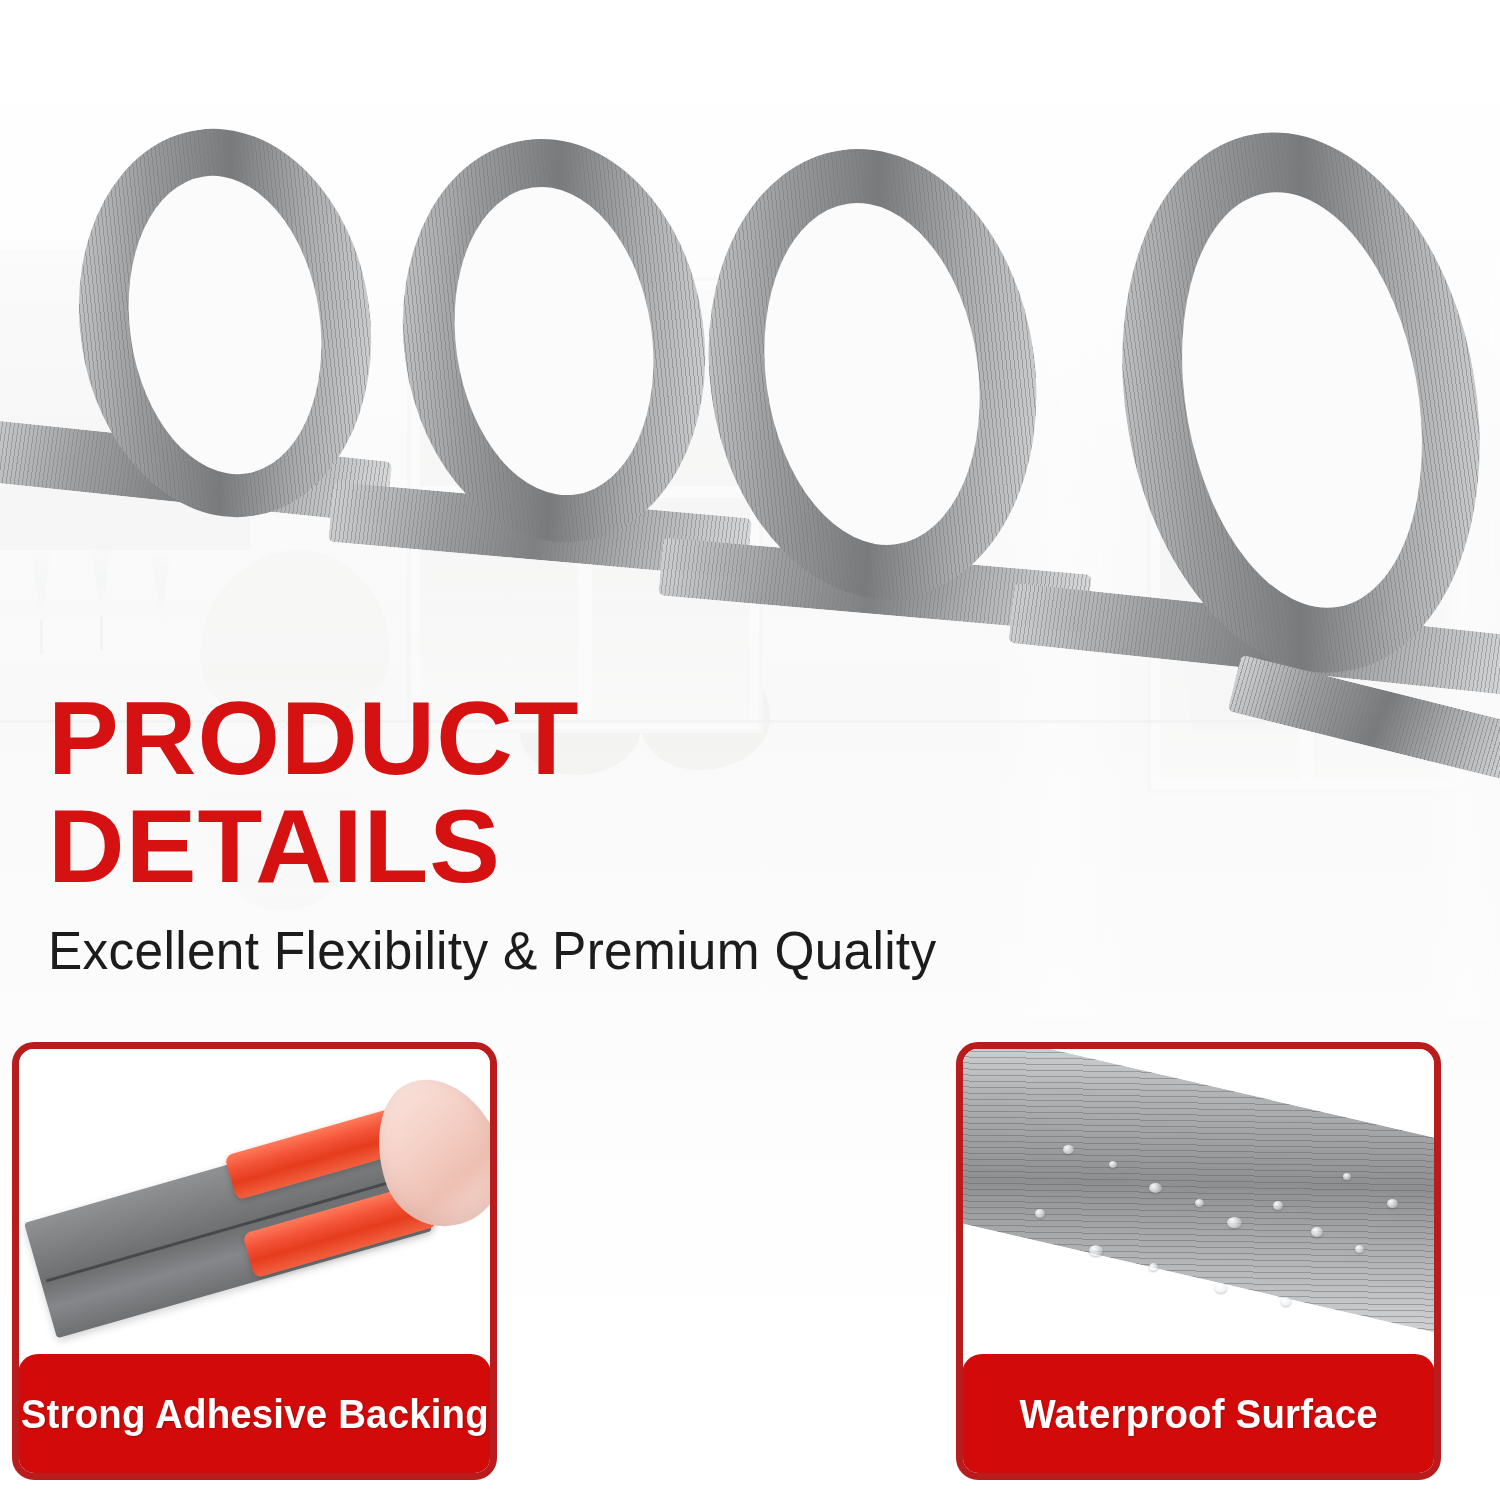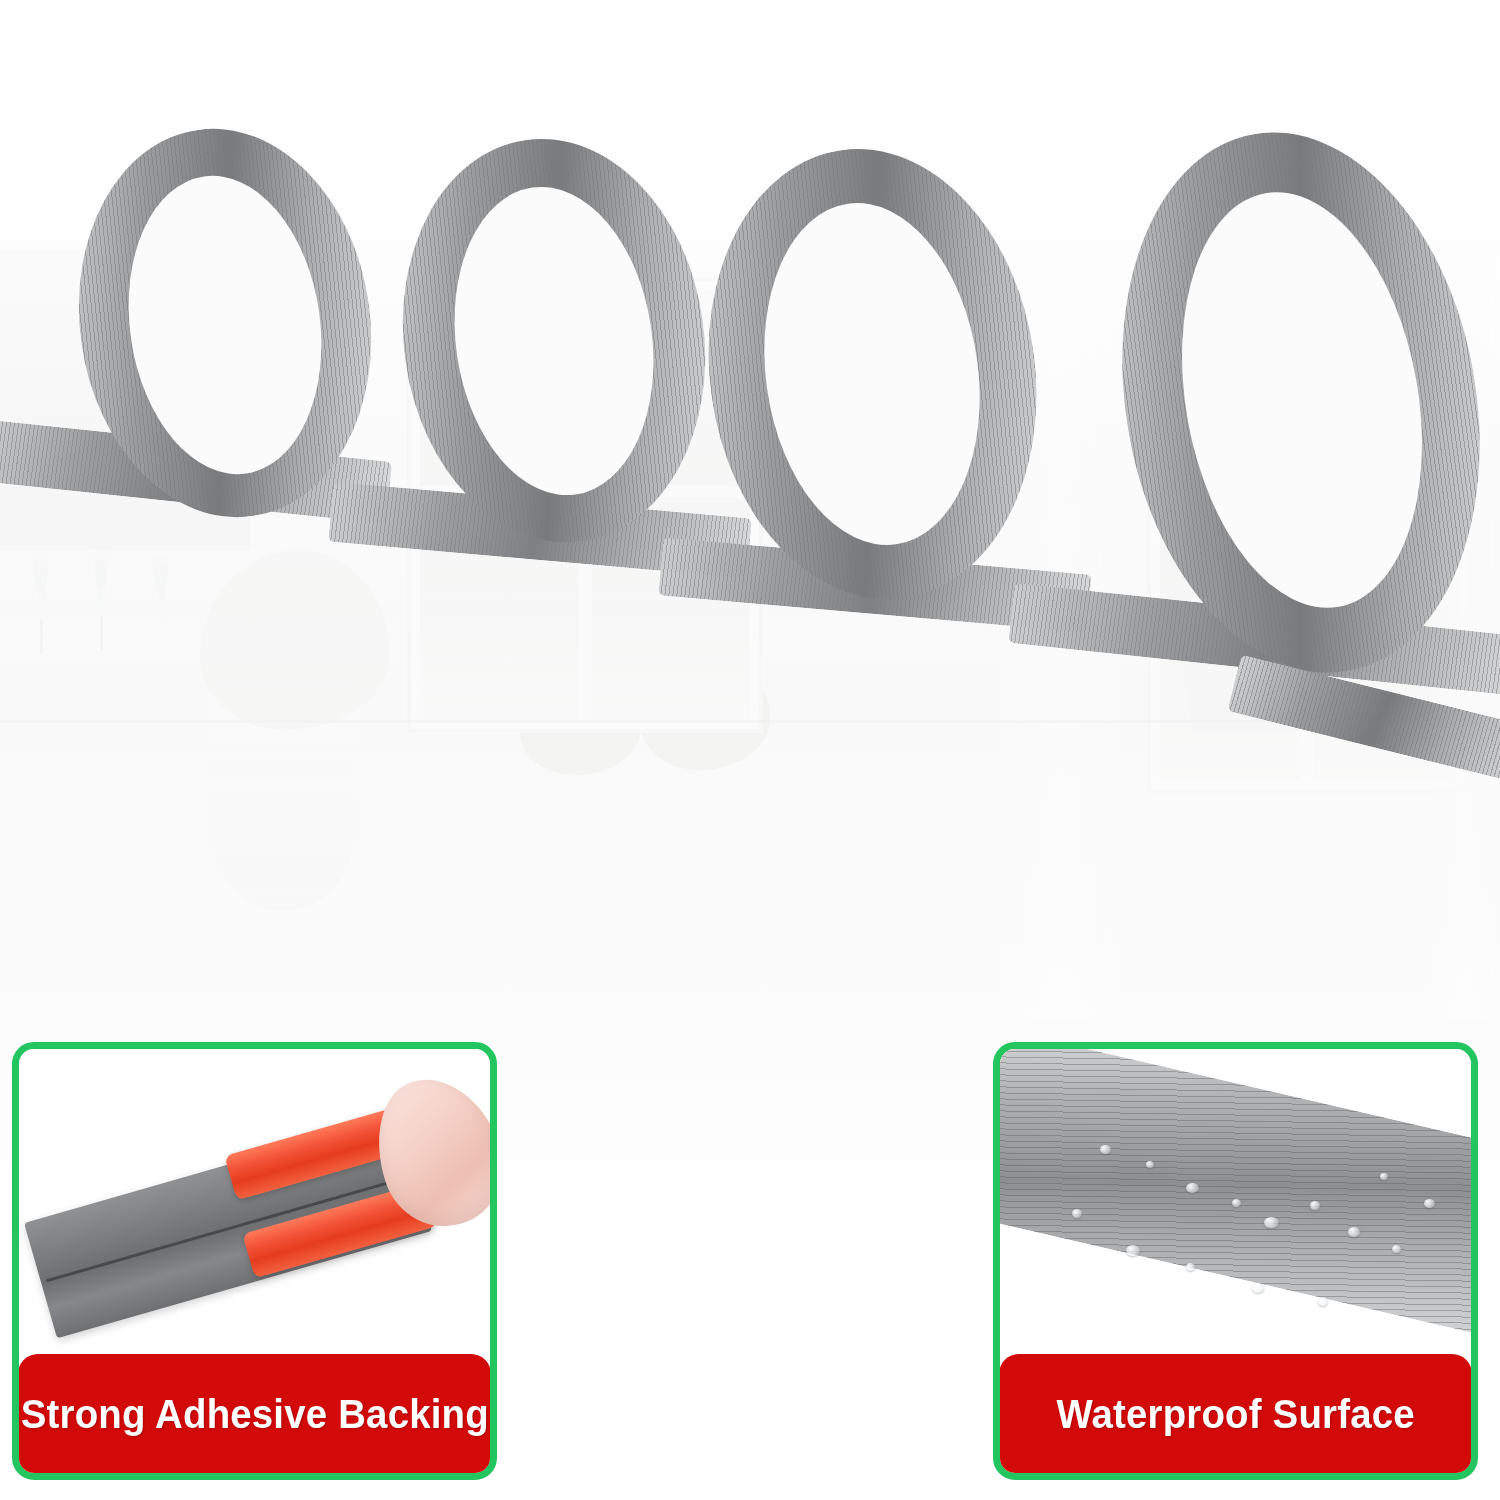--- a/index.html
+++ b/index.html
@@ -66,21 +66,21 @@
   .sub{
     margin:0;padding-top:22px;
     font-family:"Liberation Sans Narrow","Liberation Sans",sans-serif;
     font-size:53px;font-weight:normal;color:#1c1c1c;letter-spacing:.3px;
     white-space:nowrap;transform:scaleX(.97);transform-origin:left center;
   }
 
   
   .panels{position:absolute;left:0;top:1030px;width:1500px;height:470px;}
   .panel{position:absolute;top:12px;height:438px;
-     border:7px solid #22c55e;border-radius:22px;background:#ffffff;
+     border:7px solid #b91c1c;border-radius:22px;background:#ffffff;
      box-sizing:border-box;overflow:hidden;}
   .panel .photo{position:absolute;left:0;top:0;right:0;height:312px;overflow:hidden;background:#fff;}
   .cap{position:absolute;left:-1px;right:-1px;bottom:-1px;height:120px;
      background:#D20A0A;border-radius:20px 20px 15px 15px;
      display:flex;align-items:center;justify-content:center;}
   .cap span{
      font-family:"Liberation Sans Narrow","Liberation Sans",sans-serif;
      font-weight:bold;color:#ffffff;font-size:40px;letter-spacing:.2px;
      text-shadow:1px 1px 2px rgba(120,0,0,.45);white-space:nowrap;
      transform:scaleX(.96);
@@ -220,38 +220,43 @@
                   -webkit-mask:radial-gradient(ellipse 76% 85% at 58% 50%,transparent 99%,#000 100%);
                   mask:radial-gradient(ellipse 76% 85% at 58% 50%,transparent 99%,#000 100%);"></div>
       <div class="seam" style="left:50px;top:14px;width:266px;height:528px;border:2px solid rgba(120,122,126,.85);transform:rotate(-10deg);
                   -webkit-mask:radial-gradient(ellipse 76% 85% at 58% 50%,transparent 99%,#000 100%);
                   mask:radial-gradient(ellipse 76% 85% at 58% 50%,transparent 99%,#000 100%);"></div>
     </div>
 
     <div class="tail ring-gray" style="left:1230px;top:690px;width:300px;height:58px;transform:rotate(14deg);border-radius:6px;"></div>
   </div>
 
+  <div class="headline">
+    <p class="h1">PRODUCT</p>
+    <p class="h1 l2">DETAILS</p>
+    <p class="sub">Excellent Flexibility &amp; Premium Quality</p>
+  </div>
 
   <div class="panels">
 
     <div class="panel" style="left:12px;width:485px;">
       <div class="photo">
         <div class="strip-gray" style="left:14px;top:118px;width:390px;height:120px;transform:rotate(-16deg);border-radius:4px;"></div>
         <div class="strip-groove" style="left:20px;top:178px;width:380px;height:3px;transform:rotate(-16deg);"></div>
         <div class="liner" style="left:208px;top:80px;width:190px;height:46px;transform:rotate(-16deg);border-radius:8px;"></div>
         <div class="liner" style="left:226px;top:158px;width:190px;height:46px;transform:rotate(-16deg);border-radius:8px;"></div>
         <div class="finger" style="left:360px;top:28px;width:120px;height:150px;transform:rotate(-18deg);"></div>
       </div>
       <div class="cap">
         <span>Strong Adhesive Backing</span>
       </div>
     </div>
 
 
-    <div class="panel" style="left:993px;width:485px;">
+    <div class="panel" style="left:956px;width:485px;">
       <div class="photo">
         <div class="tape-wet" style="left:-40px;top:40px;width:580px;height:190px;transform:rotate(13deg);border-radius:6px;"></div>
         <div class="drop" style="left:100px;top:96px;width:11px;height:9px;"></div>
         <div class="drop" style="left:146px;top:112px;width:8px;height:7px;"></div>
         <div class="drop" style="left:186px;top:134px;width:13px;height:10px;"></div>
         <div class="drop" style="left:232px;top:150px;width:9px;height:8px;"></div>
         <div class="drop" style="left:264px;top:168px;width:15px;height:11px;"></div>
         <div class="drop" style="left:310px;top:152px;width:10px;height:9px;"></div>
         <div class="drop" style="left:348px;top:178px;width:12px;height:10px;"></div>
         <div class="drop" style="left:392px;top:196px;width:9px;height:8px;"></div>

